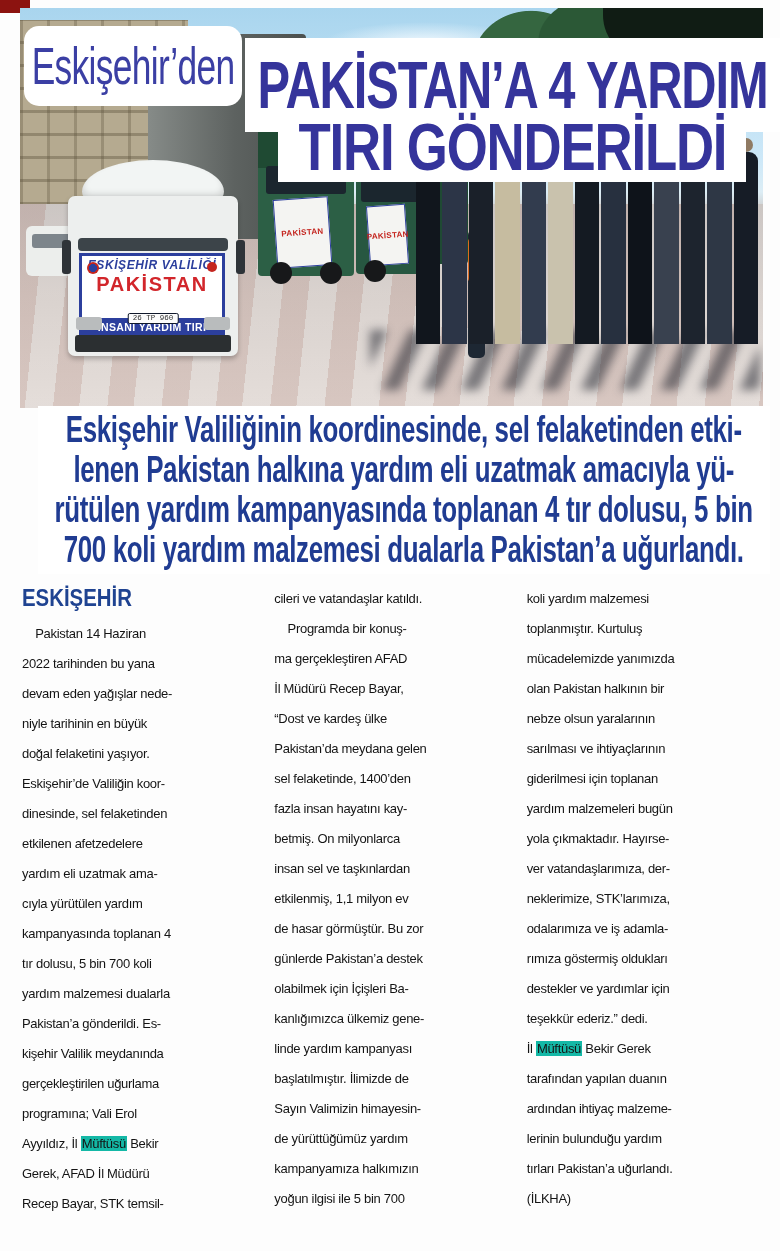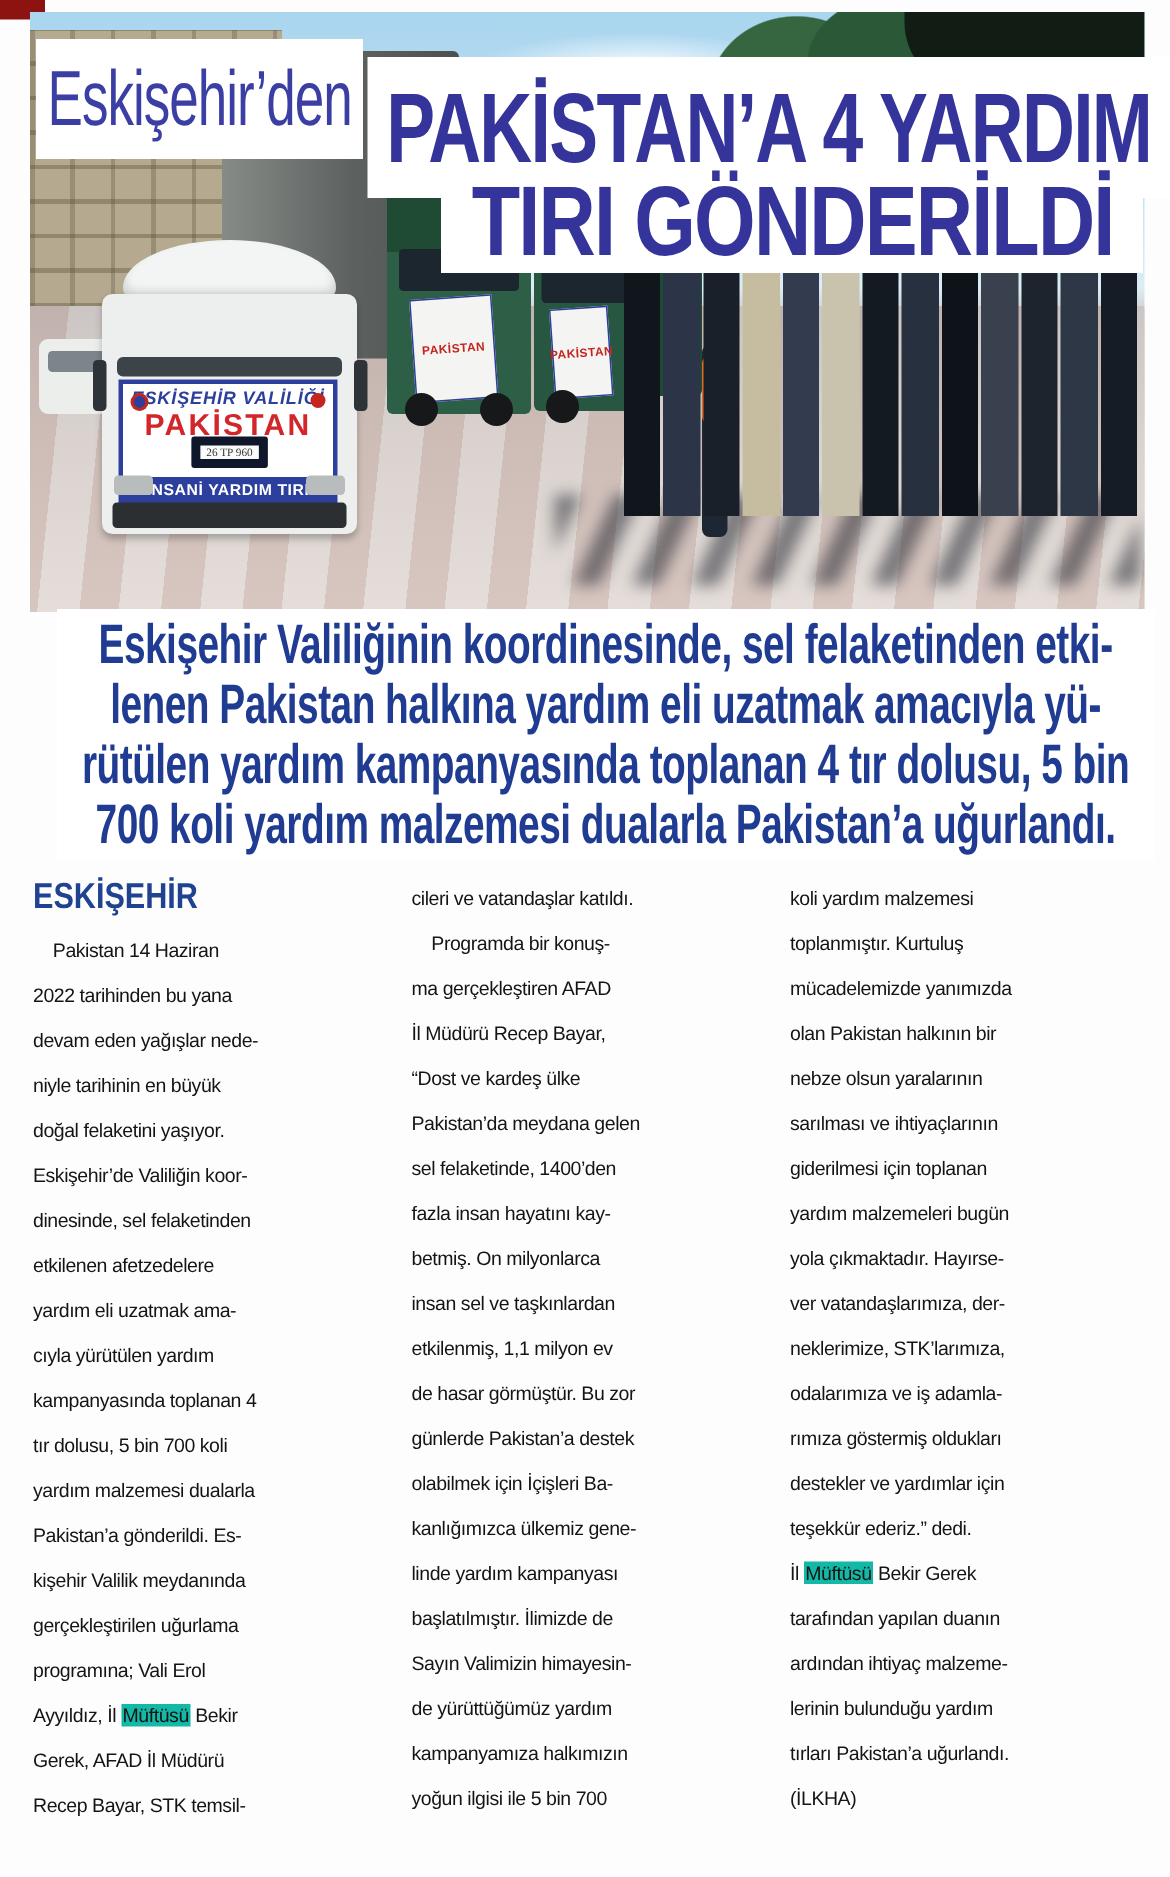--- a/index.html
+++ b/index.html
@@ -55,22 +55,22 @@
   .banner{position:absolute;left:11px;top:57px;right:13px;height:80px;background:#fff;
         border:3px solid #2c3f9d;display:flex;flex-direction:column;align-items:center;overflow:hidden;}
   .banner-org{color:#2c3f9d;font-weight:700;font-size:12px;line-height:10px;text-align:right;
         margin-top:4px;letter-spacing:.6px;font-style:italic;}
   .logo-left{position:absolute;left:5px;top:6px;width:12px;height:12px;border-radius:50%;
         background:radial-gradient(circle at 50% 50%,#2c3f9d 0 45%,#c4251f 46% 100%);}
   .logo-right{position:absolute;right:5px;top:6px;width:10px;height:10px;border-radius:50%;background:#c4251f;}
   .banner-title{color:#d2262b;font-weight:800;font-size:20px;letter-spacing:1.5px;margin-top:3px;}
   .banner-strip{margin-top:auto;width:100%;background:#2c3f9d;color:#fff;font-weight:800;
         font-size:10.5px;text-align:center;padding:3px 0;letter-spacing:.4px;}
-  .plate{position:absolute;left:50%;transform:translateX(-50%);bottom:44px;background:#fbfbfb;
-        border:6px solid #0f172a;color:#333;font-family:Liberation Serif, serif;font-size:7.5px;
+  .plate{position:absolute;left:50%;transform:translateX(-50%);bottom:32px;background:#fbfbfb;
+        border:1px solid #0f172a;color:#333;font-family:Liberation Mono, monospace;font-size:7.5px;
         line-height:9px;padding:0 4px;border-radius:2px;}
   .headlight-l{position:absolute;left:8px;bottom:26px;width:26px;height:13px;background:#b9bcbd;border-radius:3px;}
   .headlight-r{position:absolute;right:8px;bottom:26px;width:26px;height:13px;background:#b9bcbd;border-radius:3px;}
   .grille{position:absolute;left:7px;right:7px;bottom:4px;height:17px;background:#2b2f31;border-radius:3px;}
 
   
   .truck-green{position:absolute;border-radius:4px;}
   .tg1{left:238px;top:72px;width:96px;height:196px;background:linear-gradient(180deg,#1f4a33 0 45%,#2c5f45 45% 100%);}
   .tg2{left:336px;top:94px;width:68px;height:172px;background:linear-gradient(180deg,#1b3f2c 0 42%,#275741 42% 100%);}
   .tg3{left:404px;top:104px;width:44px;height:152px;background:linear-gradient(180deg,#16331f 0 40%,#1f4a33 40% 100%);}
@@ -99,26 +99,26 @@
   .person:nth-child(7){height:190px;background:#141a22;}
   .person:nth-child(8){height:205px;background:#27303f;}
   .person:nth-child(9){height:182px;background:#0e131a;}
   .person:nth-child(10){height:198px;background:#39414f;}
   .person:nth-child(11){height:188px;background:#1d242e;}
   .person:nth-child(12){height:206px;background:#2e3745;}
   .person:nth-child(13){height:192px;background:#161c26;}
 
   
   .kicker-box{position:absolute;left:24px;top:26px;width:218px;height:80px;background:#fff;
-        display:flex;align-items:center;justify-content:center;}
+        display:flex;align-items:center;justify-content:center;border-radius:15px;}
   .kicker-text{font-size:52px;font-weight:400;color:#3b3fa4;letter-spacing:-1px;white-space:nowrap;
         transform:scaleX(.68);transform-origin:50% 50%;}
   .hl-box{position:absolute;background:#fff;display:flex;align-items:center;justify-content:center;}
   .hl1{left:245px;top:22px;width:535px;height:94px;margin-top:16px;}
-  .hl2{left:278px;top:112px;width:468px;height:70px;margin-left:16px;}
+  .hl2{left:278px;top:112px;width:468px;height:70px;}
   .hl-text{font-size:66px;font-weight:800;color:#35349b;letter-spacing:-1.5px;white-space:nowrap;}
   .hl1 .hl-text{transform:scaleX(.74);}
   .hl2 .hl-text{transform:scaleX(.80);}
 
   
   .subheadline{position:absolute;left:38px;top:406px;width:732px;height:168px;background:#fff;
         display:flex;align-items:center;justify-content:center;}
   .subheadline-text{font-size:37px;line-height:40px;font-weight:700;color:#203c92;
         letter-spacing:-.5px;white-space:nowrap;text-align:center;transform:scaleX(.70);transform-origin:50% 50%;}
 

